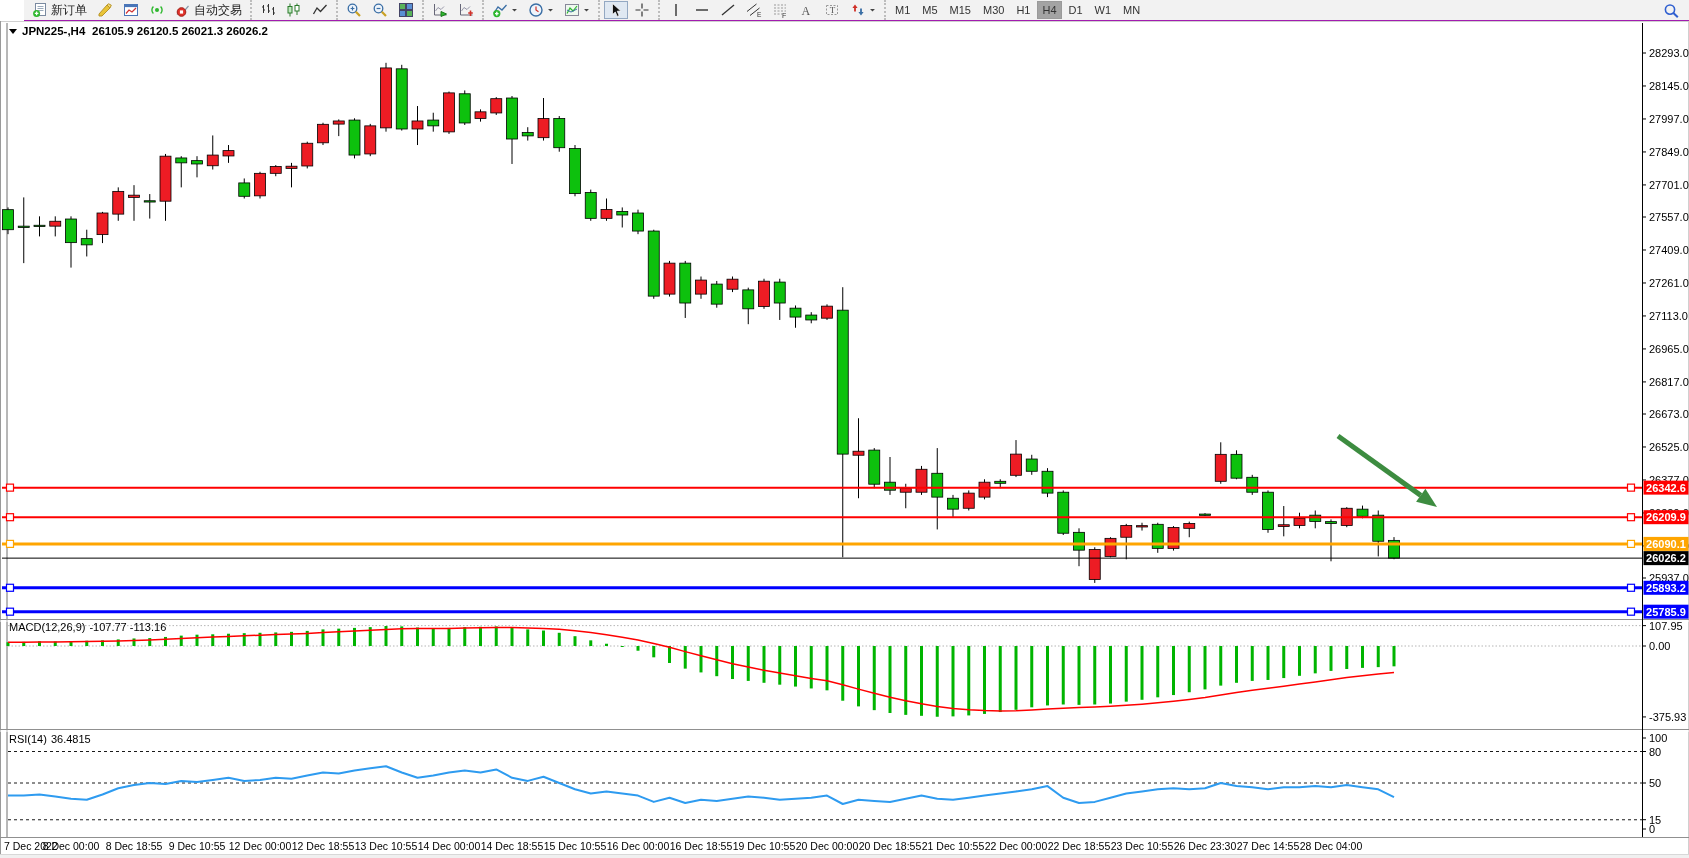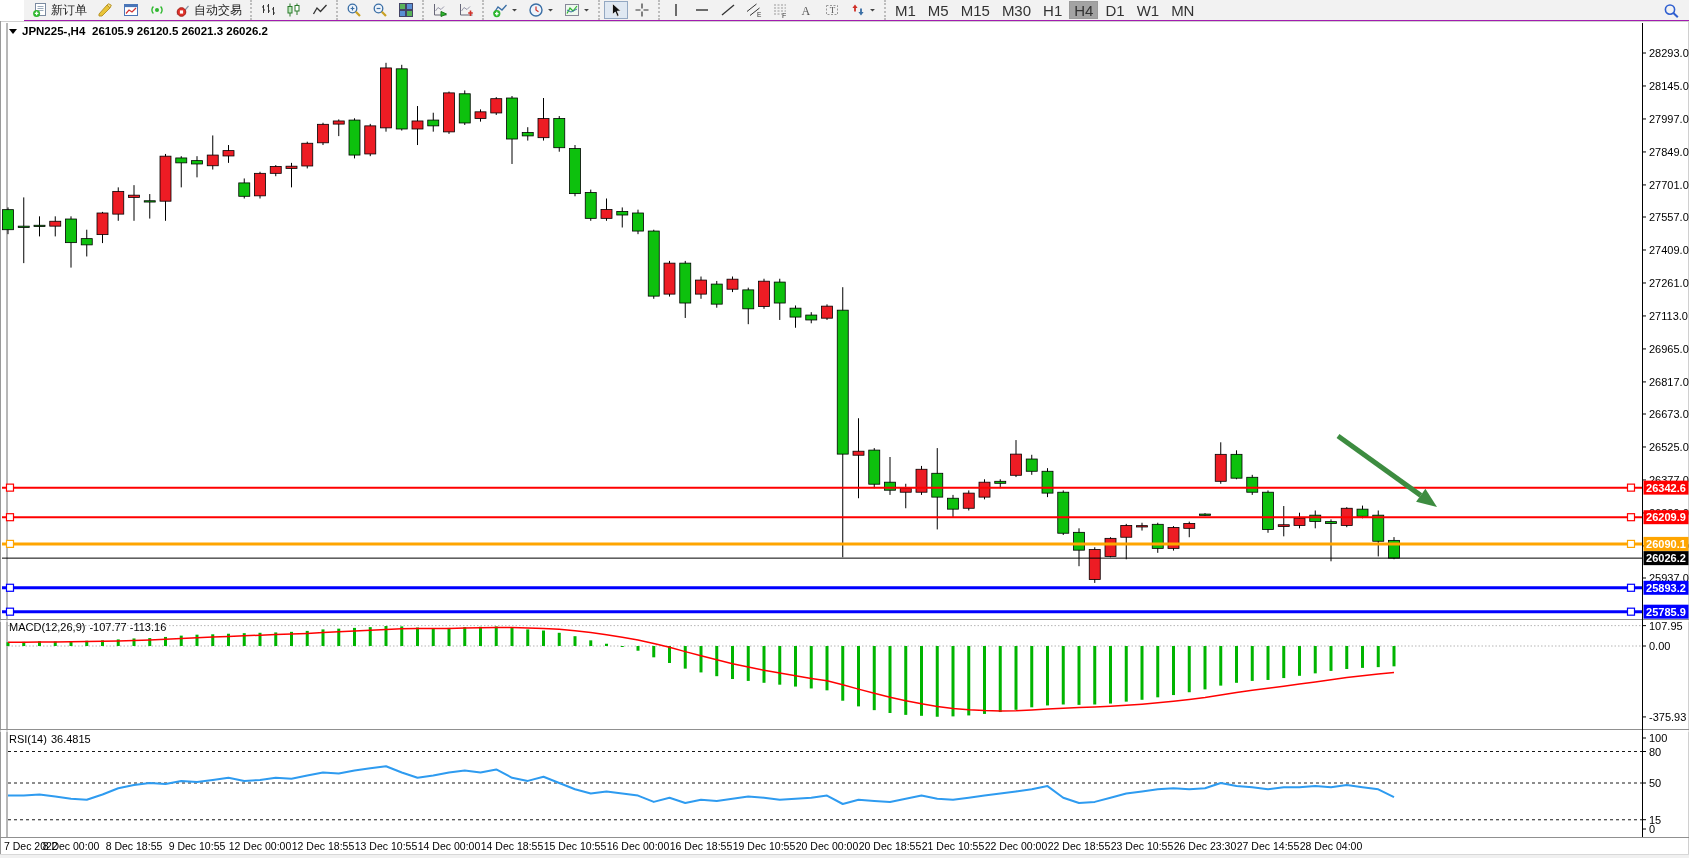--- a/index.html
+++ b/index.html
@@ -12,21 +12,21 @@
   .tb-group:first-child{border-left:none;}
   .tb-btn{display:flex;align-items:center;gap:3px;height:18px;padding:0 3px;margin:0 1px;
           background:transparent;border:1px solid transparent;cursor:pointer;font-size:12px;color:#222;
           font-family:inherit;}
   .tb-btn.active{background:#dfe8f2;border-color:#93a8c2;}
   .tb-btn .ic{width:16px;height:16px;display:inline-block;line-height:0;}
   .tb-btn .ic svg{width:16px;height:16px;}
   .tb-btn .caret{width:7px;height:16px;display:inline-block;line-height:0;}
   .tb-btn .caret svg{width:7px;height:16px;}
   .tf-btn{height:18px;min-width:24px;padding:0 4px;margin:0 1px;background:transparent;
-          border:1px solid transparent;font-size:15px;color:#333;cursor:pointer;font-family:inherit;}
+          border:1px solid transparent;font-size:11px;color:#333;cursor:pointer;font-family:inherit;}
   .tf-btn.active{background:#a3a3a3;border-color:#9a9a9a;}
   #tb-spacer{flex:1;}
   #tb-right{display:flex;align-items:center;padding-right:6px;gap:6px;}
   .tbr-btn{position:relative;width:22px;height:18px;background:transparent;border:none;cursor:pointer;line-height:0;}
   .tbr-btn svg{width:17px;height:16px;}
   #chat-badge{position:absolute;top:-2px;right:-4px;min-width:13px;height:13px;border-radius:7px;
               background:#e03228;color:#fff;font-size:9px;font-weight:bold;line-height:13px;text-align:center;}
   
   #chart-window{position:absolute;left:0;top:21px;width:1689px;height:837px;background:#fff;}
   #chart-svg{display:block;}

